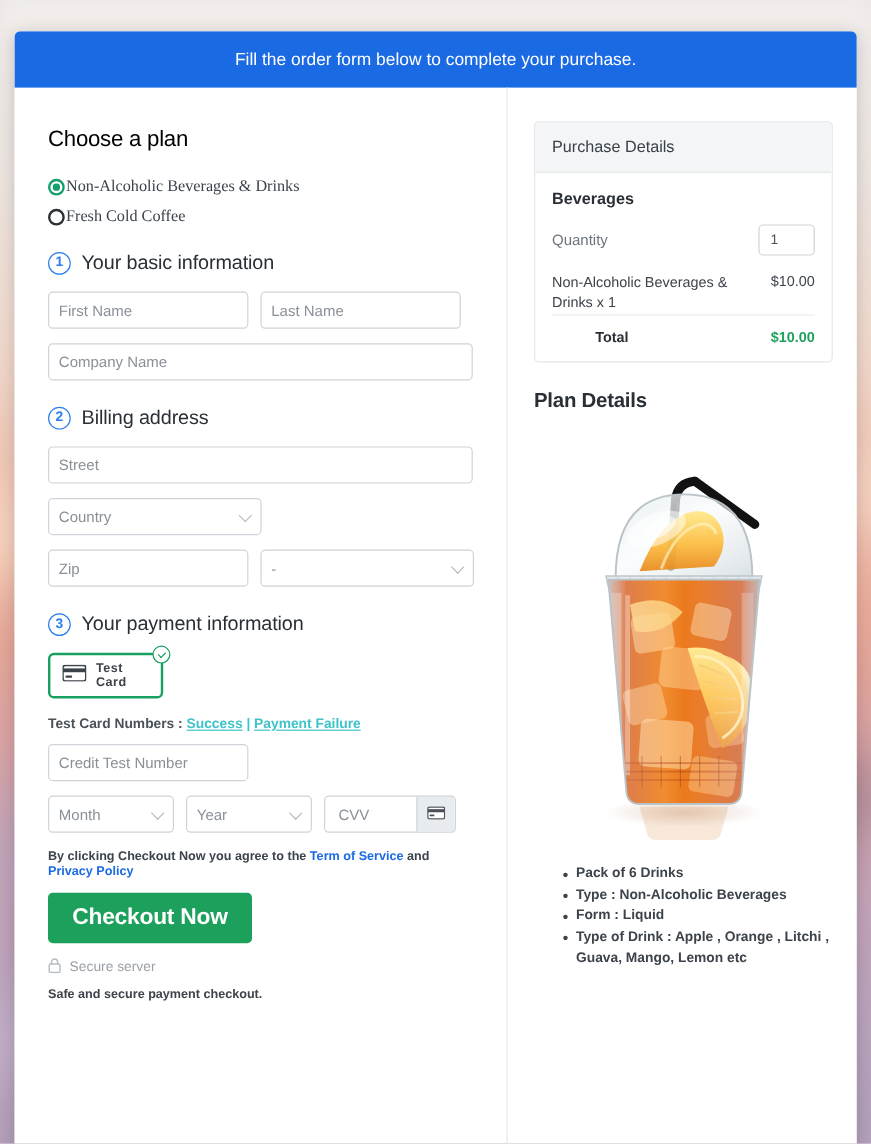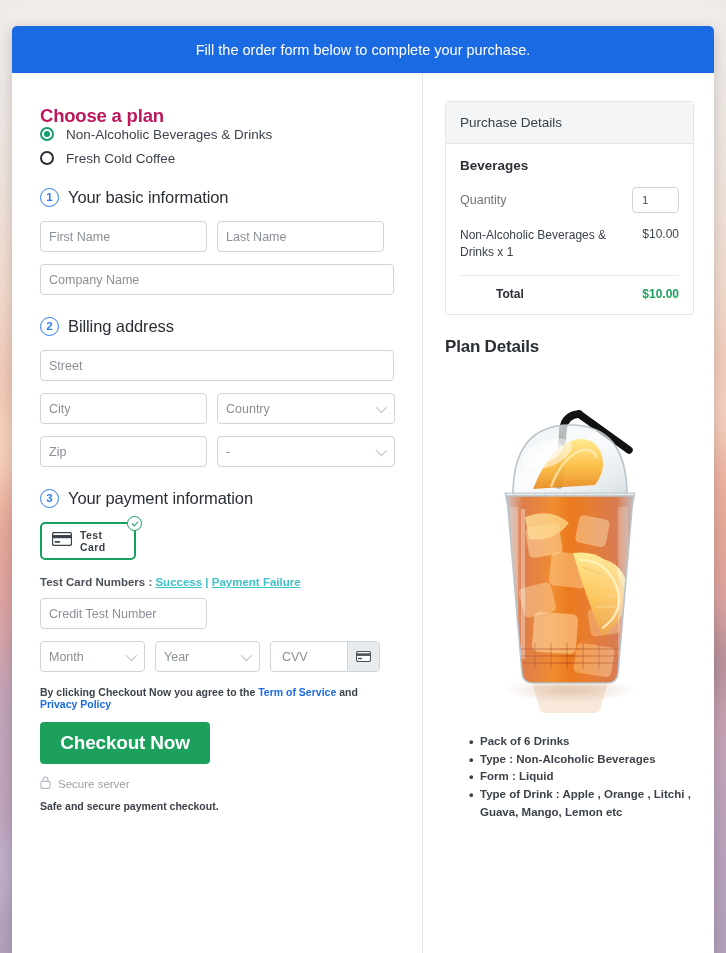--- a/index.html
+++ b/index.html
@@ -94,24 +94,24 @@
   }
 
   #right-col {
     flex: 1 1 auto;
     padding: 28px 20px 0 22px;
   }
 
   
   .h-plan {
     font-size: 18.5px;
-    font-weight: bold;
-    color: #be185d;
+    font-weight: normal;
+    color: #000000;
     letter-spacing: -.2px;
-    margin-bottom: 0;
+    margin-bottom: 20px;
   }
 
   .step-head {
     display: flex;
     align-items: center;
     gap: 9px;
     margin: 22px 0 14px 0;
   }
   .step-num {
     width: 19px; height: 19px;
@@ -128,23 +128,24 @@
   }
   .step-title {
     font-size: 16.5px;
     color: #2a2f36;
     letter-spacing: -.1px;
   }
 
   
   .radio-row {
     display: flex;
-    align-items: flex-start;
-    gap: 12px;
+    align-items: flex-end;
+    gap: 1px;
     margin-bottom: 9px;
+    font-family: Liberation Serif, serif;
   }
   .radio {
     width: 14px; height: 14px;
     flex: 0 0 14px;
     border-radius: 50%;
     border: 2px solid #2b2f36;
     position: relative;
   }
   .radio.on {
     border-color: #15a06b;
@@ -342,21 +343,20 @@
     padding: 0 9px;
     font-size: 11.5px;
     color: #4a5159;
   }
   .line-row {
     display: flex;
     justify-content: space-between;
     gap: 10px;
     font-size: 12px;
     color: #3d434b;
-    padding-bottom: 13px;
     border-bottom: 1px solid #e9ebed;
     margin-bottom: 11px;
   }
   .line-row .nm { max-width: 150px; line-height: 1.45; }
   .line-row .amt { white-space: nowrap; }
   .total-row {
     display: flex;
     justify-content: space-between;
     font-size: 12px;
     font-weight: bold;
@@ -446,21 +446,20 @@
 
       <div class="step-head">
         <span class="step-num">2</span>
         <span class="step-title">Billing address</span>
       </div>
 
       <div class="row">
         <div class="fld w-full">Street</div>
       </div>
       <div class="row">
-        <div class="fld w-half">City</div>
         <div class="fld w-sel">
           <span>Country</span>
           <span class="chev"></span>
         </div>
       </div>
       <div class="row">
         <div class="fld w-half">Zip</div>
         <div class="fld w-sel">
           <span>-</span>
           <span class="chev"></span>

